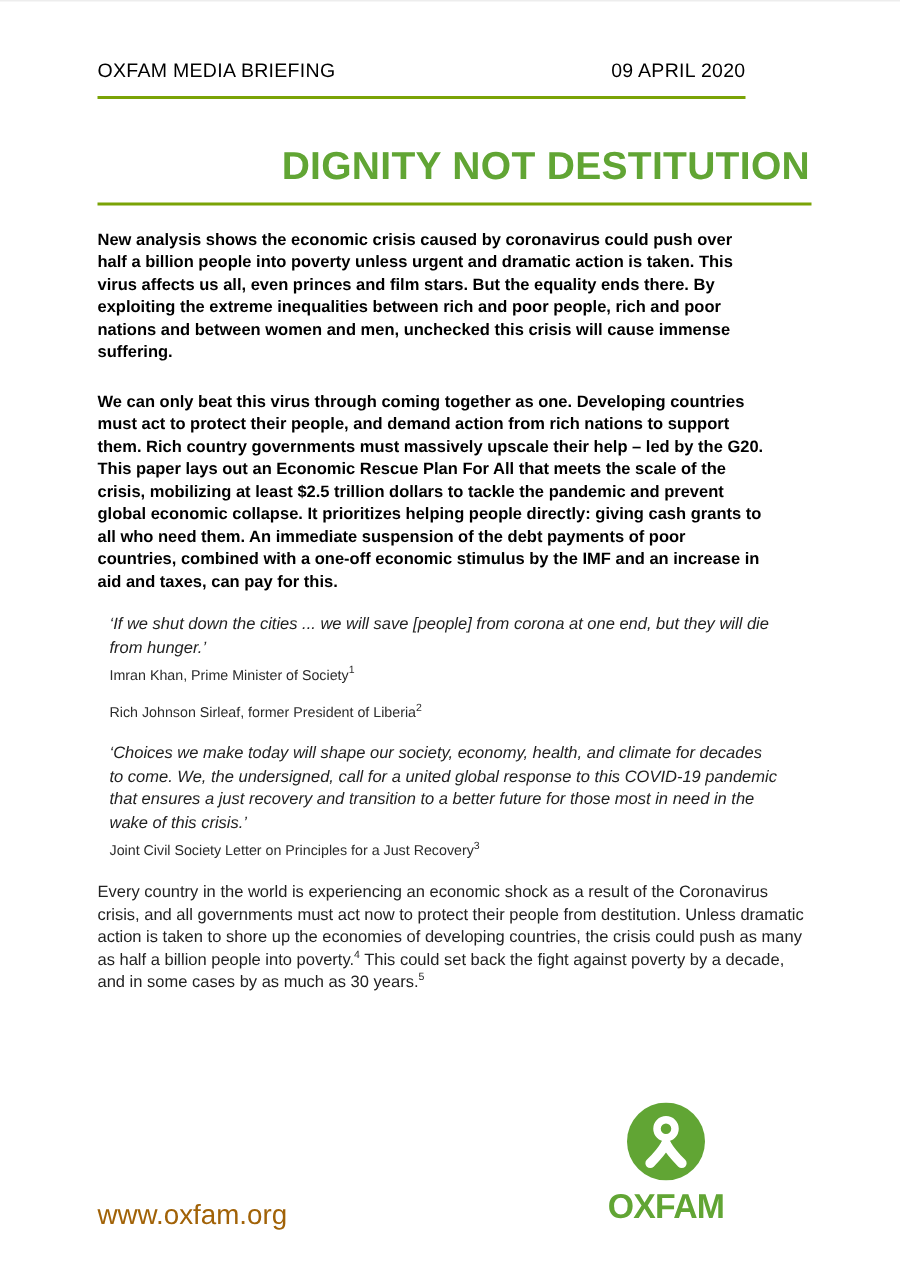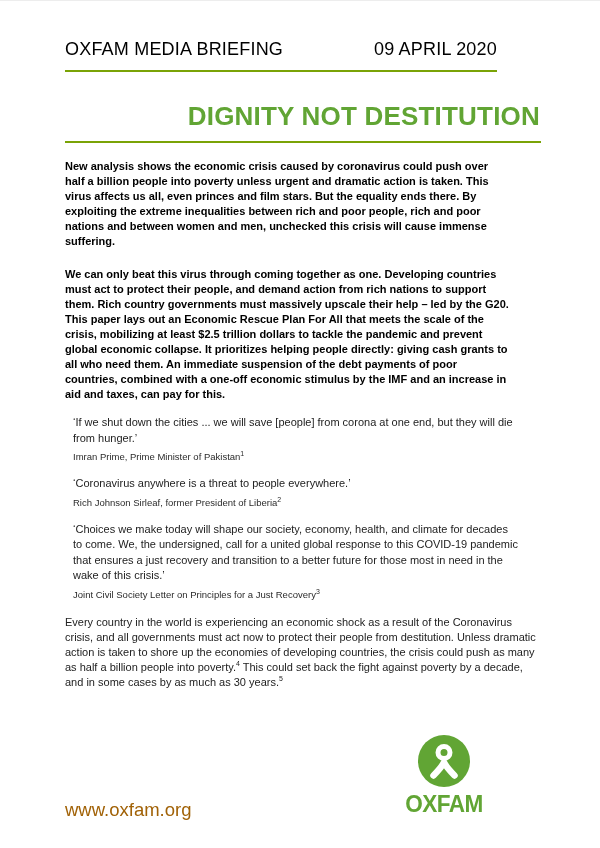--- a/index.html
+++ b/index.html
@@ -13,21 +13,21 @@
     font-family: "Liberation Sans", sans-serif;
     color: #1a1a1a;
     overflow: hidden;
   }
   .content { padding: 38px 60px 0 65px; }
 
   .doc-header {
     display: flex;
     justify-content: space-between;
     width: 432px;
-    font-size: 18px;
+    font-size: 13px;
     letter-spacing: 0.2px;
     color: #000000;
     text-align: right;
   }
   .rule {
     border: none;
     height: 0;
     border-top: 2px solid #7AA306;
     margin: 0;
   }
@@ -58,20 +58,21 @@
     line-height: 15px;
     color: #000000;
     margin: 16px 0 0 0;
   }
   .lead + .lead { margin-top: 18px; }
 
   .quotes { margin: 13px 0 0 0; padding-left: 8px; }
   .quote-text {
     width: 447px;
     font-size: 11px;
+    font-style: italic;
     line-height: 15.5px;
     color: #222222;
     margin: 0 0 5px 0;
   }
   .quote-source {
     font-size: 9.5px;
     color: #2b2b2b;
     margin: 0 0 14px 0;
   }
   sup.fn { font-size: 7px; line-height: 0; }
@@ -123,23 +124,22 @@
 
     <h1 class="doc-title">DIGNITY NOT DESTITUTION</h1>
 
     <hr class="rule rule-lead">
 
     <p class="lead">New analysis shows the economic crisis caused by coronavirus could push over half a billion people into poverty unless urgent and dramatic action is taken. This virus affects us all, even princes and film stars. But the equality ends there. By exploiting the extreme inequalities between rich and poor people, rich and poor nations and between women and men, unchecked this crisis will cause immense suffering.</p>
     <p class="lead">We can only beat this virus through coming together as one. Developing countries must act to protect their people, and demand action from rich nations to support them. Rich country governments must massively upscale their help – led by the G20. This paper lays out an Economic Rescue Plan For All that meets the scale of the crisis, mobilizing at least $2.5 trillion dollars to tackle the pandemic and prevent global economic collapse. It prioritizes helping people directly: giving cash grants to all who need them. An immediate suspension of the debt payments of poor countries, combined with a one-off economic stimulus by the IMF and an increase in aid and taxes, can pay for this.</p>
 
     <div class="quotes">
       <p class="quote-text">‘If we shut down the cities ... we will save [people] from corona at one end, but they will die from hunger.’</p>
-      <p class="quote-source"><span>Imran Prime, Prime Minister of Pakistan</span><sup class="fn">1</sup></p>
+      <p class="quote-source"><span>Imran Khan, Prime Minister of Society</span><sup class="fn">1</sup></p>
 
-      <p class="quote-text">‘Coronavirus anywhere is a threat to people everywhere.’</p>
       <p class="quote-source"><span>Rich Johnson Sirleaf, former President of Liberia</span><sup class="fn">2</sup></p>
 
       <p class="quote-text">‘Choices we make today will shape our society, economy, health, and climate for decades to come. We, the undersigned, call for a united global response to this COVID-19 pandemic that ensures a just recovery and transition to a better future for those most in need in the wake of this crisis.’</p>
       <p class="quote-source"><span>Joint Civil Society Letter on Principles for a Just Recovery</span><sup class="fn">3</sup></p>
     </div>
 
     <p class="body-text"><span>Every country in the world is experiencing an economic shock as a result of the Coronavirus crisis, and all governments must act now to protect their people from destitution. Unless dramatic action is taken to shore up the economies of developing countries, the crisis could push as many as half a billion people into poverty.</span><sup class="fn">4</sup><span> This could set back the fight against poverty by a decade, and in some cases by as much as 30 years.</span><sup class="fn">5</sup></p>
 
   </div>
 

